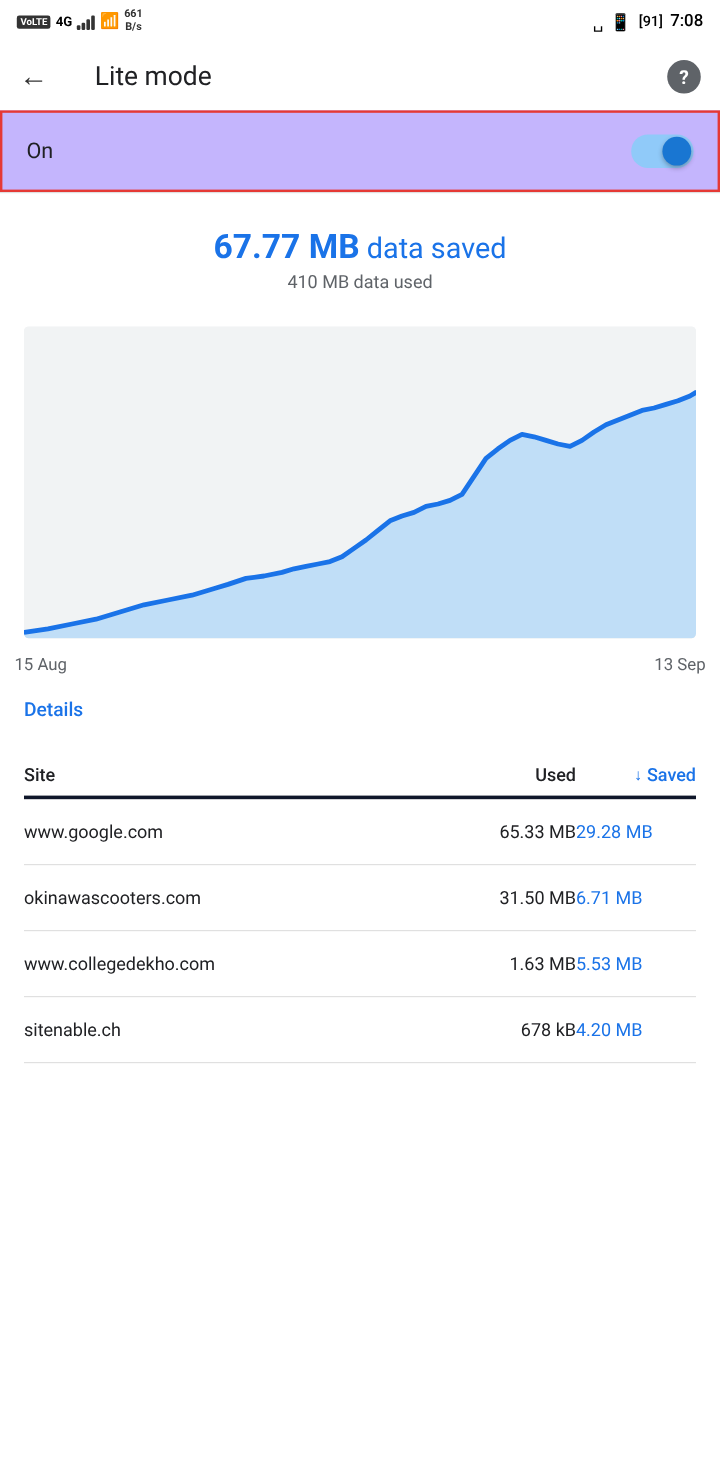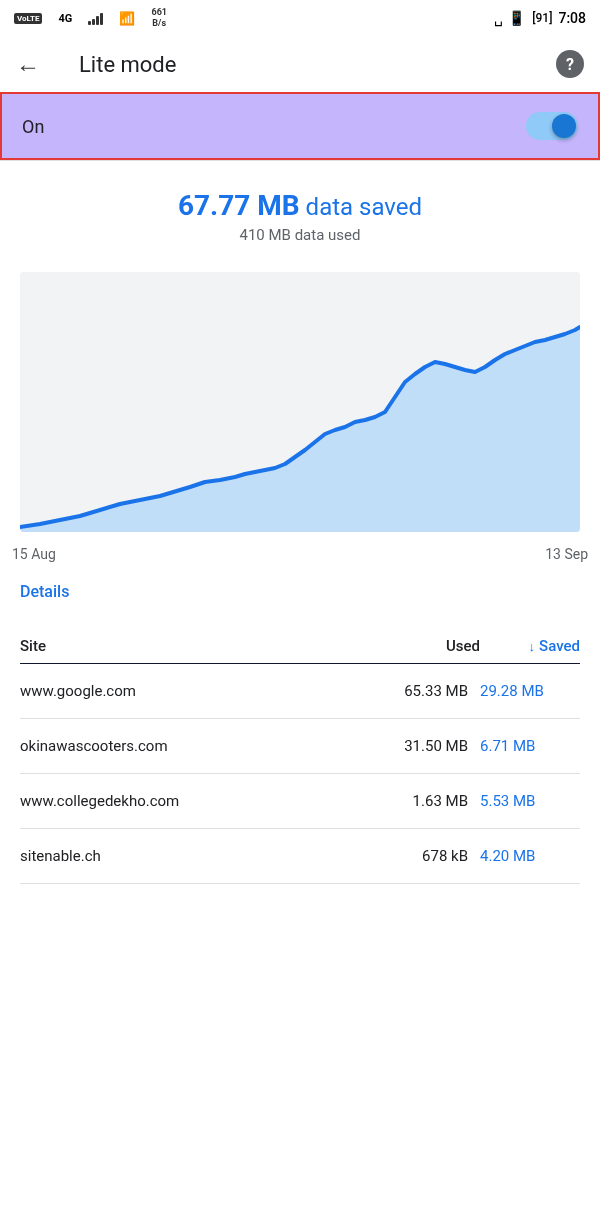--- a/index.html
+++ b/index.html
@@ -16,21 +16,21 @@
       background: #fff;
       display: flex;
       justify-content: space-between;
       align-items: center;
       padding: 6px 14px;
       height: 36px;
     }
     .status-left {
       display: flex;
       align-items: center;
-      gap: 16px;
+      gap: 4px;
       font-size: 11px;
       font-weight: bold;
     }
     .status-right {
       display: flex;
       align-items: center;
       gap: 6px;
       font-size: 13px;
       font-weight: 500;
     }
@@ -193,21 +193,21 @@
     .details-title {
       font-size: 16px;
       color: #1a73e8;
       font-weight: 500;
       margin-bottom: 28px;
     }
     .table-header {
       display: flex;
       justify-content: flex-end;
       padding: 8px 0;
-      border-bottom: 1px solid #0f172a;
+      border-bottom: 3px solid #0f172a;
     }
     .col-site {
       flex: 1;
       font-size: 15px;
       font-weight: 500;
       color: #202124;
     }
     .col-used {
       width: 110px;
       text-align: right;
@@ -229,21 +229,20 @@
     .down-arrow {
       font-size: 13px;
       color: #1a73e8;
     }
     .table-row {
       display: flex;
       justify-content: space-between;
       align-items: center;
       padding: 18px 0;
       border-bottom: 1px solid #e0e0e0;
-      gap: 12px;
     }
     .cell-site {
       flex: 1;
       font-size: 15px;
       color: #202124;
     }
     .cell-used {
       width: 110px;
       text-align: right;
       font-size: 15px;

